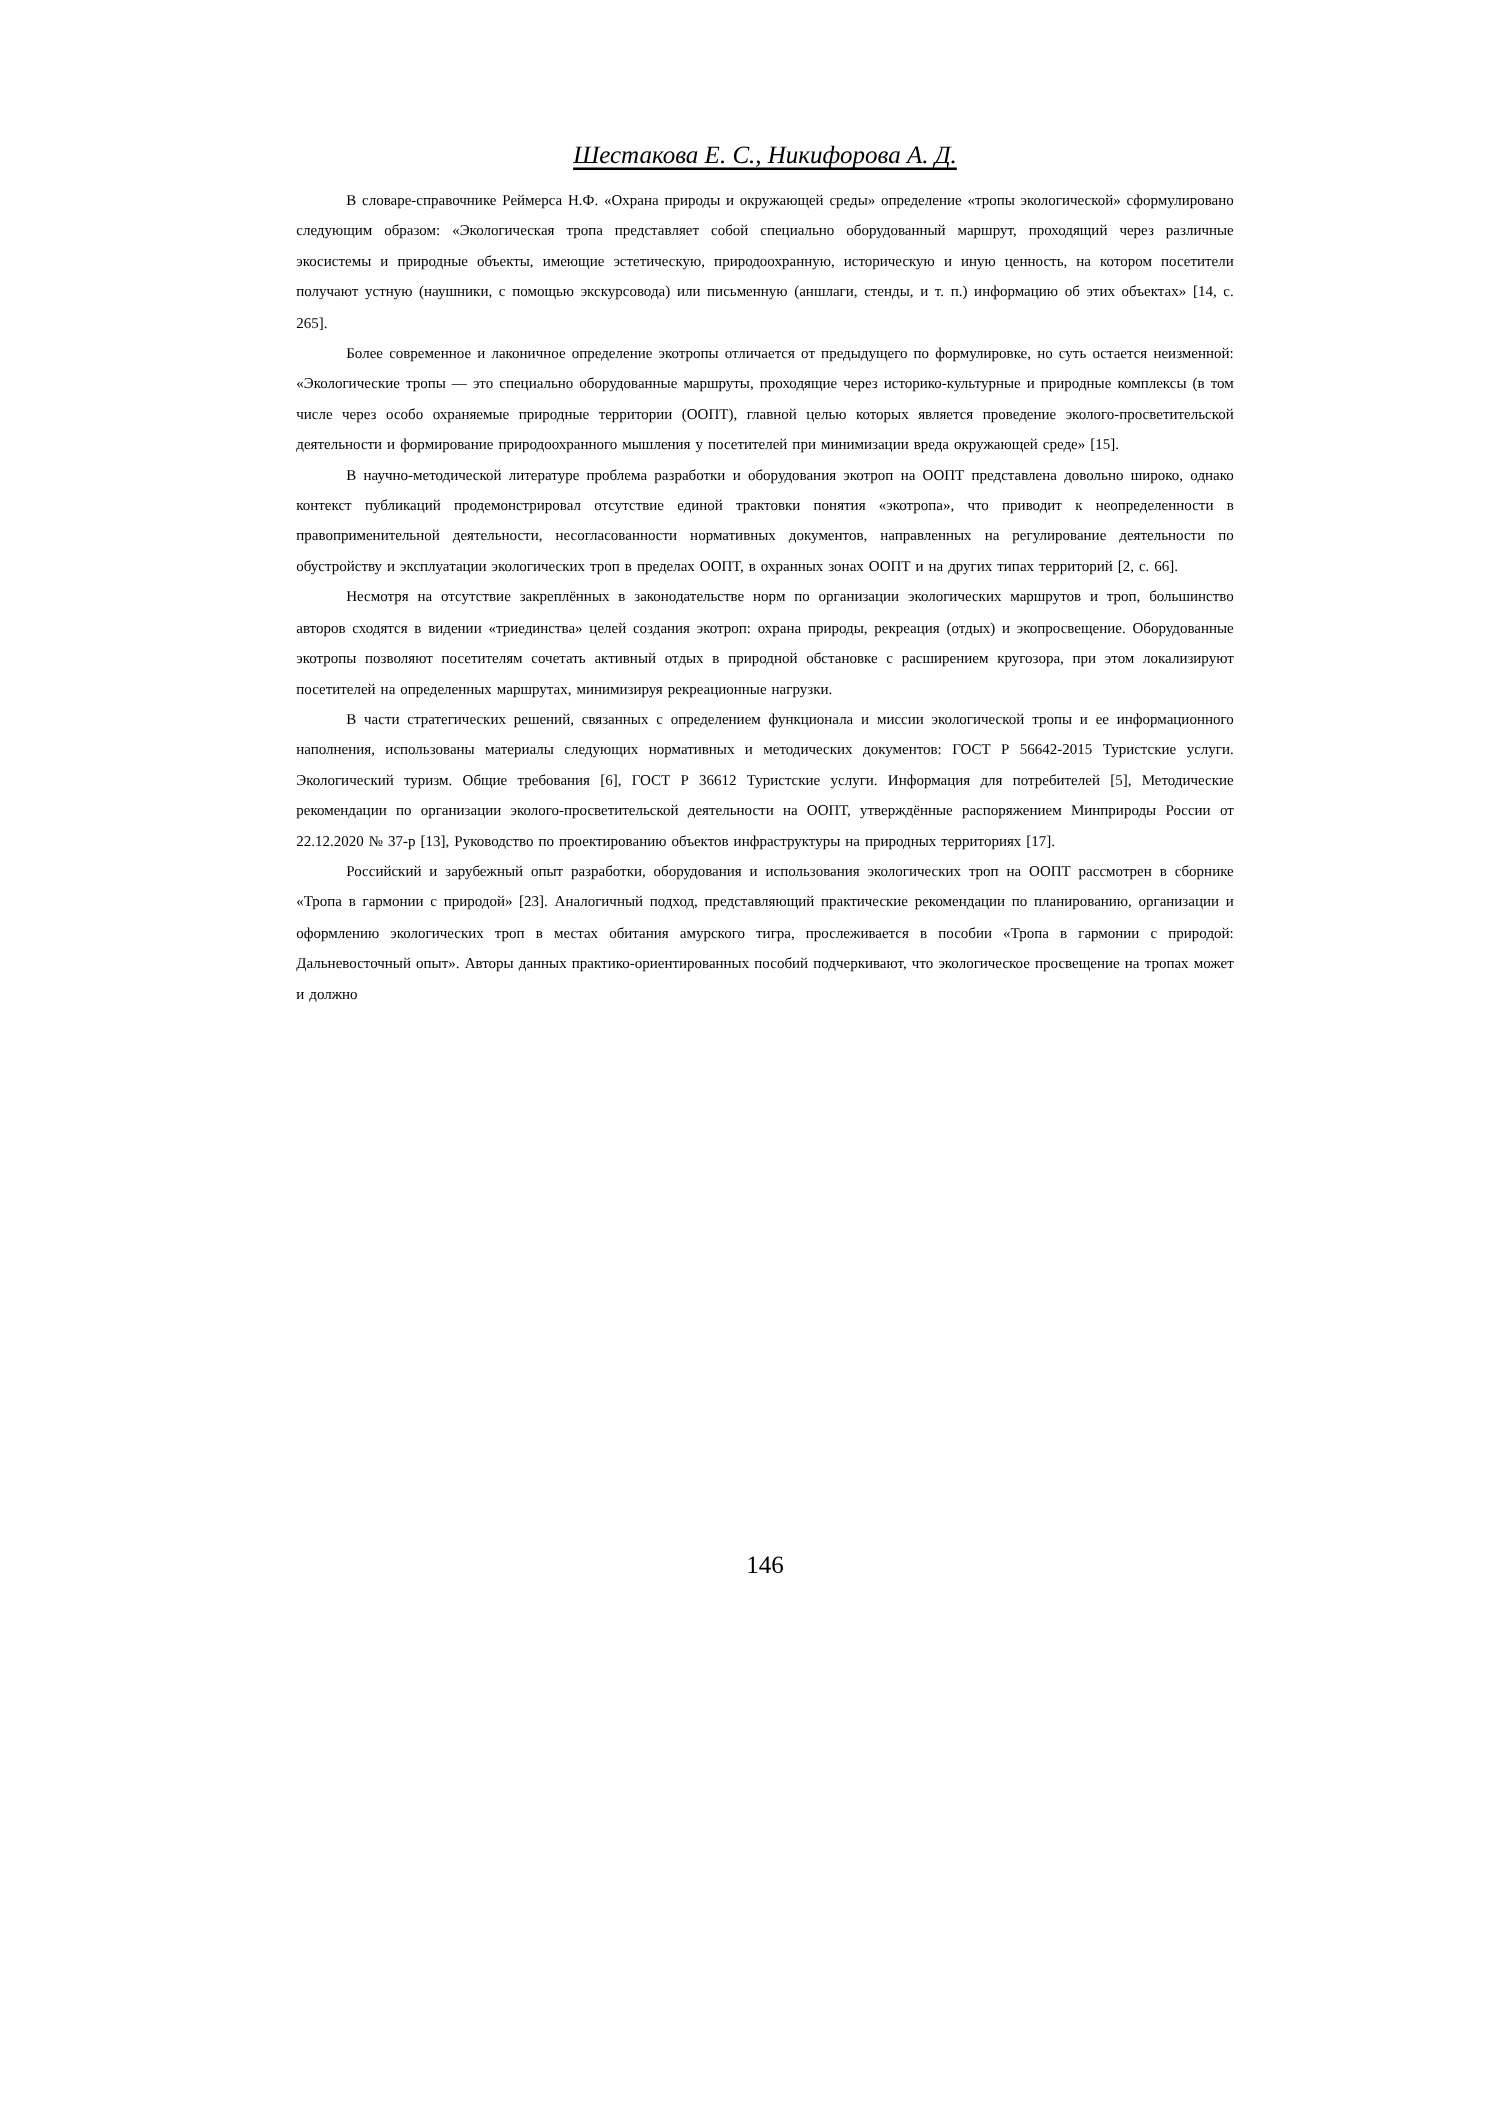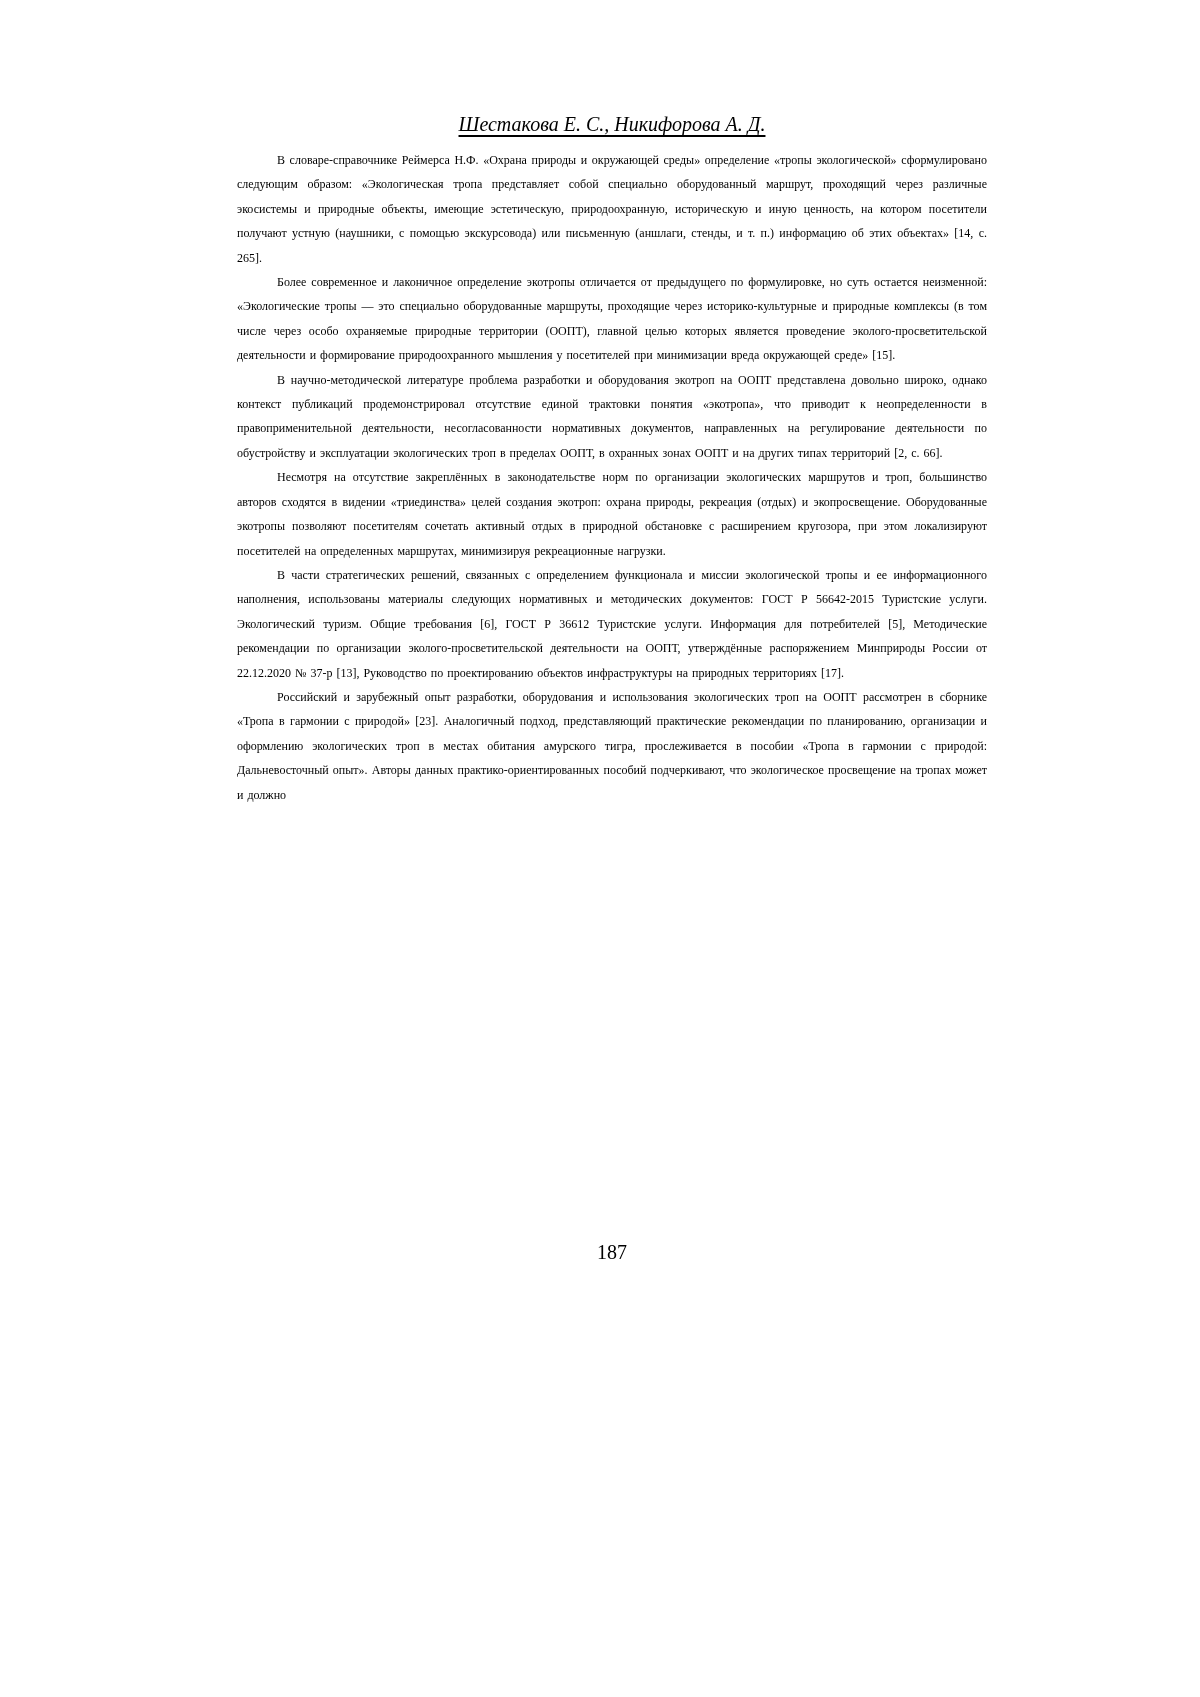--- a/index.html
+++ b/index.html
@@ -57,14 +57,14 @@
     <div class="running-head">Шестакова Е. С., Никифорова А. Д.</div>
     <div class="body-text">
         <p>В словаре-справочнике Реймерса Н.Ф. «Охрана природы и окружающей среды» определение «тропы экологической» сформулировано следующим образом: «Экологическая тропа представляет собой специально оборудованный маршрут, проходящий через различные экосистемы и природные объекты, имеющие эстетическую, природоохранную, историческую и иную ценность, на котором посетители получают устную (наушники, с помощью экскурсовода) или письменную (аншлаги, стенды, и т. п.) информацию об этих объектах» [14, с. 265].</p>
         <p>Более современное и лаконичное определение экотропы отличается от предыдущего по формулировке, но суть остается неизменной: «Экологические тропы — это специально оборудованные маршруты, проходящие через историко-культурные и природные комплексы (в том числе через особо охраняемые природные территории (ООПТ), главной целью которых является проведение эколого-просветительской деятельности и формирование природоохранного мышления у посетителей при минимизации вреда окружающей среде» [15].</p>
         <p>В научно-методической литературе проблема разработки и оборудования экотроп на ООПТ представлена довольно широко, однако контекст публикаций продемонстрировал отсутствие единой трактовки понятия «экотропа», что приводит к неопределенности в правоприменительной деятельности, несогласованности нормативных документов, направленных на регулирование деятельности по обустройству и эксплуатации экологических троп в пределах ООПТ, в охранных зонах ООПТ и на других типах территорий [2, с. 66].</p>
         <p>Несмотря на отсутствие закреплённых в законодательстве норм по организации экологических маршрутов и троп, большинство авторов сходятся в видении «триединства» целей создания экотроп: охрана природы, рекреация (отдых) и экопросвещение. Оборудованные экотропы позволяют посетителям сочетать активный отдых в природной обстановке с расширением кругозора, при этом локализируют посетителей на определенных маршрутах, минимизируя рекреационные нагрузки.</p>
         <p>В части стратегических решений, связанных с определением функционала и миссии экологической тропы и ее информационного наполнения, использованы материалы следующих нормативных и методических документов: ГОСТ Р 56642-2015 Туристские услуги. Экологический туризм. Общие требования [6], ГОСТ Р 36612 Туристские услуги. Информация для потребителей [5], Методические рекомендации по организации эколого-просветительской деятельности на ООПТ, утверждённые распоряжением Минприроды России от 22.12.2020 № 37-р [13], Руководство по проектированию объектов инфраструктуры на природных территориях [17].</p>
         <p>Российский и зарубежный опыт разработки, оборудования и использования экологических троп на ООПТ рассмотрен в сборнике «Тропа в гармонии с природой» [23]. Аналогичный подход, представляющий практические рекомендации по планированию, организации и оформлению экологических троп в местах обитания амурского тигра, прослеживается в пособии «Тропа в гармонии с природой: Дальневосточный опыт». Авторы данных практико-ориентированных пособий подчеркивают, что экологическое просвещение на тропах может и должно</p>
       </div>
   </div>
-  <div class="page-number">187</div>
+  <div class="page-number">146</div>
 </div>
 
 </body></html>

